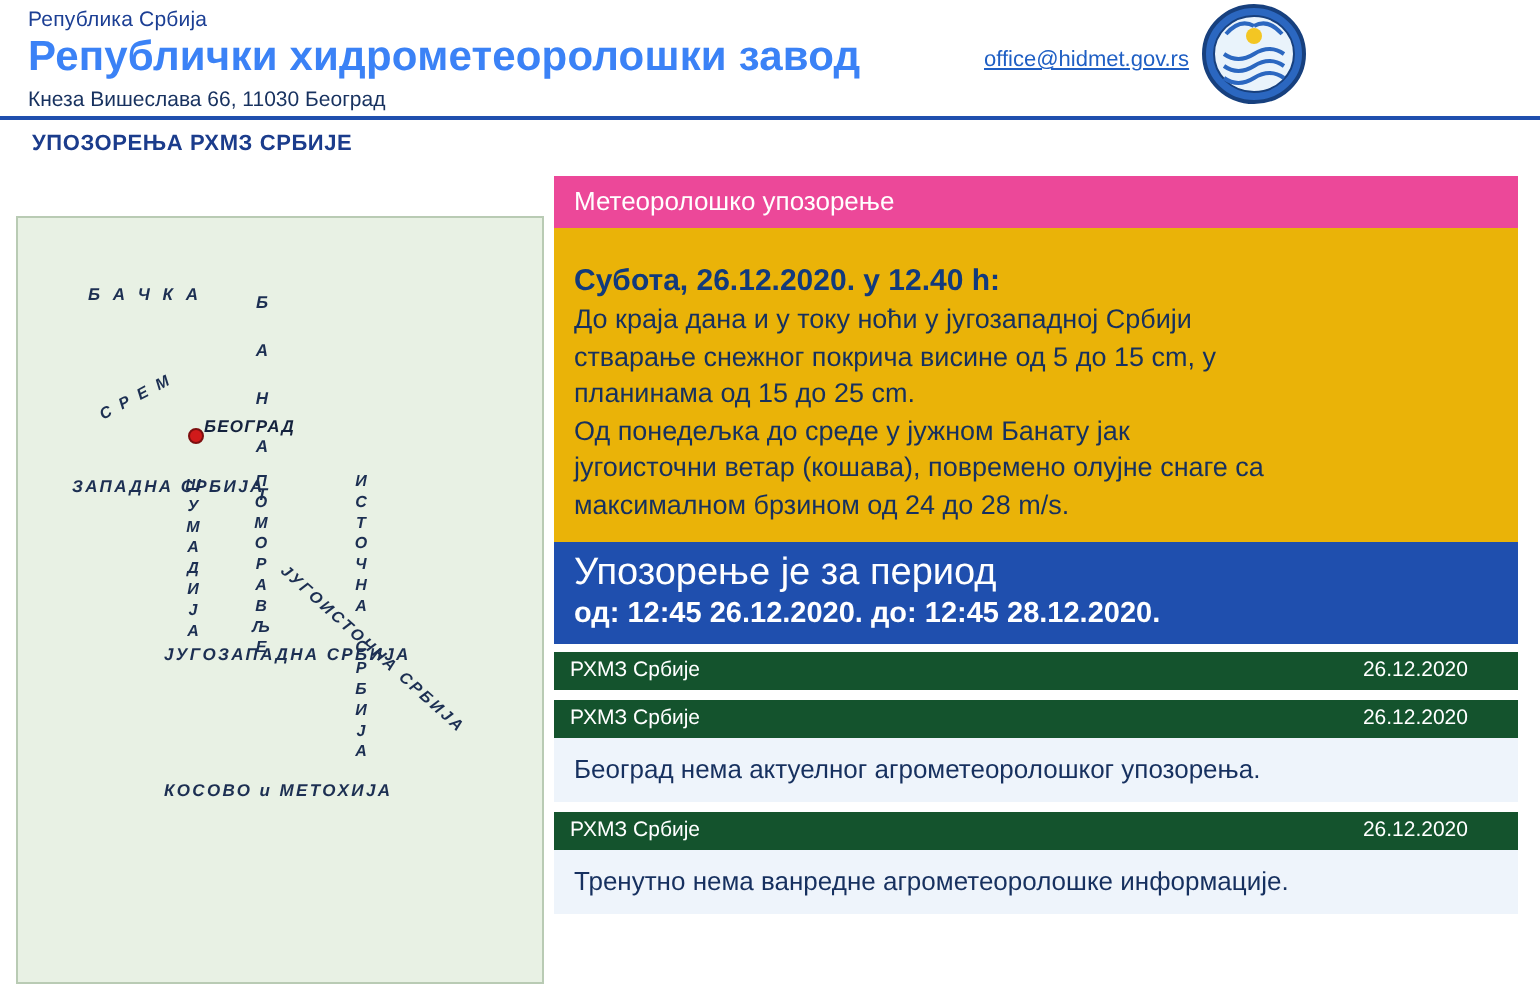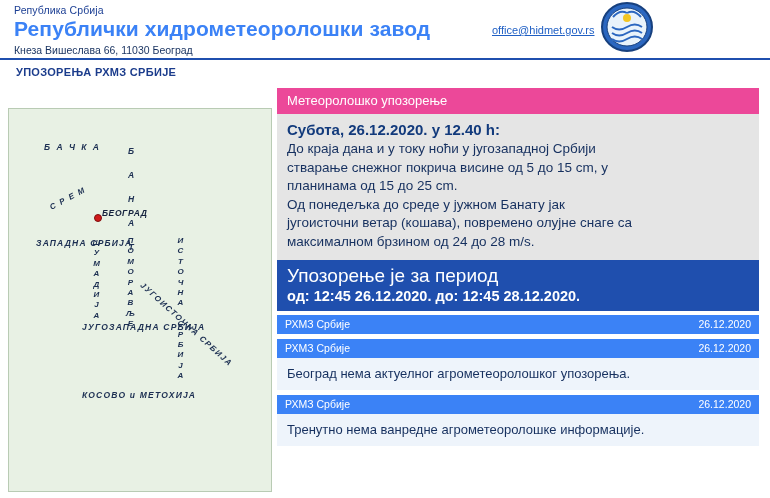--- a/index.html
+++ b/index.html
@@ -134,22 +134,22 @@
     width: 482px;
   }
   .bar {
     background: #ec4899;
     color: #ffffff;
     font-size: 13px;
     padding: 5px 10px 6px 10px;
     box-sizing: border-box;
   }
   .panel {
-    background: #e5e5e5;
-    padding: 7px 10px 9px 10px;
+    background: #eab308;
+    padding: 18px 10px 9px 10px;
     box-sizing: border-box;
   }
   .warn-date {
     font-size: 15px;
     font-weight: bold;
     color: #123a7c;
     margin-bottom: 2px;
   }
   .warn-text {
     font-size: 13.5px;
@@ -159,24 +159,24 @@
   .period-bar {
     background: #1f4fae;
     color: #ffffff;
     padding: 5px 10px 7px 10px;
     box-sizing: border-box;
   }
   .period-l1 { font-size: 19px; }
   .period-l2 { font-size: 14.5px; font-weight: bold; margin-top: 1px; }
 
   .subhdr {
-    background: #3b82f6;
+    background: #14532d;
     color: #ffffff;
     font-size: 10.5px;
-    padding: 3px 8px 4px 8px;
+    padding: 3px 25px 4px 8px;
     display: flex;
     justify-content: space-between;
     align-items: center;
     box-sizing: border-box;
     margin-top: 5px;
   }
   .subbody {
     background: #eef4fb;
     font-size: 13px;
     color: #16305f;

